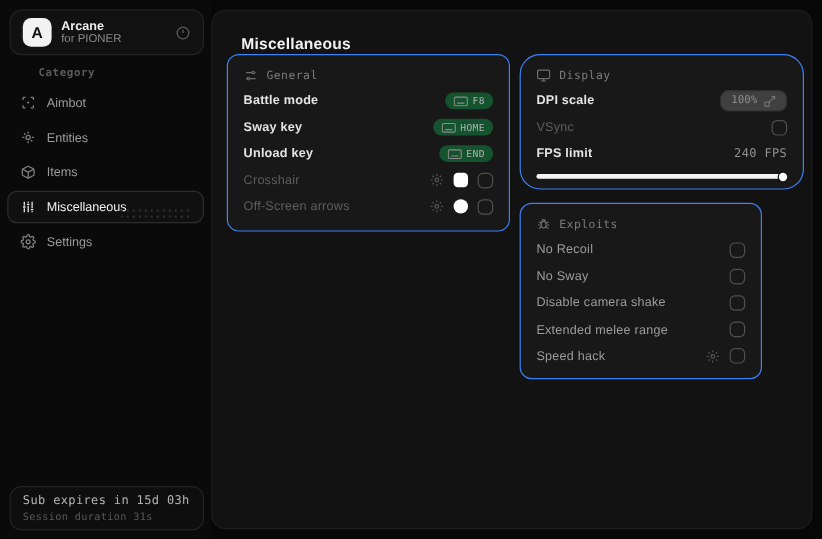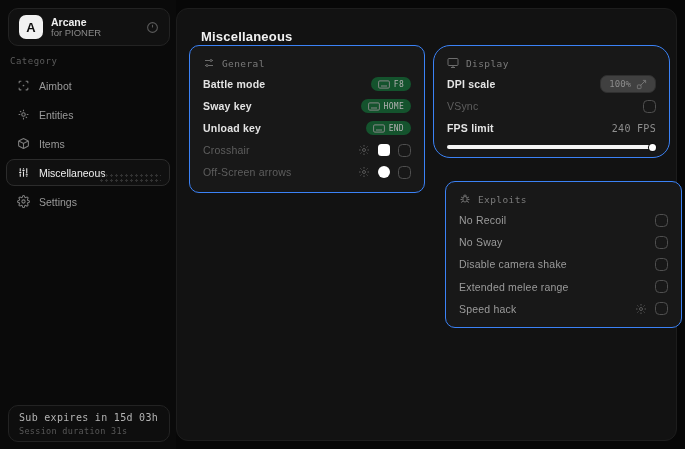--- a/index.html
+++ b/index.html
@@ -17,22 +17,22 @@
     background:#111111; border:1px solid #232323; border-radius:10px;
     display:flex; align-items:center; padding:0 10px; gap:8px; }
   .logo { width:24px; height:24px; background:#f2f2f2; border-radius:7px;
     display:flex; align-items:center; justify-content:center;
     color:#101010; font-weight:bold; font-size:13px; }
   .brand-text { flex:1; line-height:1.15; }
   .brand-title { color:#efefef; font-size:10.5px; font-weight:bold; }
   .brand-sub { color:#8a8a8a; font-size:9.5px; }
   .brand-action { color:#5a5a5a; display:flex; }
 
-  .category-label { position:absolute; left:10px; top:56px; color:#5c5c5c;
-    font-size:9px; letter-spacing:.5px; }
+  .category-label { position:absolute; left:32px; top:56px; color:#5c5c5c;
+    font-size:9px; letter-spacing:.5px;font-weight:bold; }
 
   .nav { position:absolute; left:6px; top:72px; width:164px; display:flex;
     flex-direction:column; gap:2px; }
   .nav-item { position:relative; display:flex; align-items:center; gap:9px;
     height:27px; padding:0 10px; border-radius:8px; color:#9a9a9a;
     font-size:10.5px; cursor:pointer; border:1px solid transparent; }
   .nav-item .nicon { display:flex; color:#7d7d7d; }
   .nav-item.active { border-color:#2c2c2c; background:#101010; color:#f0f0f0; }
   .nav-item.active .nicon { color:#e8e8e8; }
   .nav-dots { position:absolute; right:8px; bottom:3px; width:62px; height:9px;
@@ -48,21 +48,21 @@
   
   .panel { position:absolute; left:176px; top:8px; width:501px; height:433px;
     background:#121212; border:1px solid #1d1d1d; border-radius:12px; }
   .page-title { position:absolute; left:24px; top:20px; color:#f2f2f2;
     font-size:13px; font-weight:bold; letter-spacing:.2px; }
 
   .card { position:absolute; background:#181818; border:1px solid #3b82f6;
     border-radius:10px; padding:11px 13px; }
   .card-general  { left:12px;  top:36px;  width:236px; height:148px; }
   .card-display  { left:256px; top:36px;  width:237px; height:113px;border-radius:17px; }
-  .card-exploits { left:268px; top:160px; width:237px; height:147px;margin-top:12px; }
+  .card-exploits { left:256px; top:160px; width:202px; height:147px; }
 
   .card-header { display:flex; align-items:center; gap:7px; color:#7b7b7b;
     font-size:9.5px; letter-spacing:.4px; margin-bottom:4px; }
   .card-header .hicon { display:flex; color:#6d6d6d; }
 
   .row { display:flex; align-items:center; height:22px; }
   .row-label { flex:1; font-size:10.5px; color:#e4e4e4; font-weight:bold; letter-spacing:.2px; }
   .row-label.dim { color:#5e5e5e; font-weight:normal; }
   .row-label.mid { color:#9b9b9b; font-weight:normal; }
 

